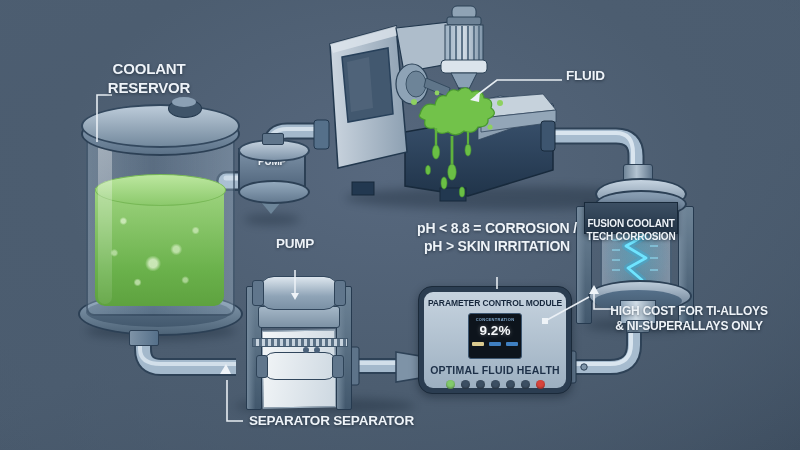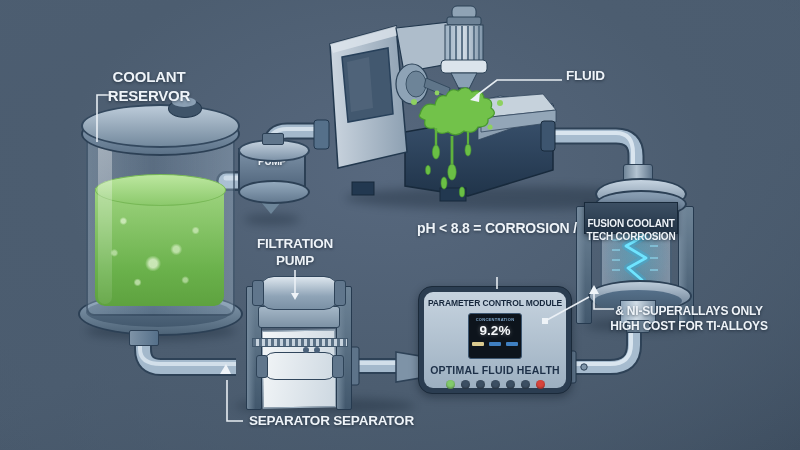--- a/index.html
+++ b/index.html
@@ -292,34 +292,34 @@
     </g>
     <g fill="#eef3f8">
       <polygon points="470,100 480,92 479,102"></polygon>
       <polygon points="295,300 291,293 299,293"></polygon>
       <polygon points="226,364 220,374 231,374"></polygon>
       <polygon points="594,285 589,294 599,294"></polygon>
       <rect x="542" y="318" width="6" height="6"></rect>
     </g>
   </svg>
 
-  <div class="abs lbl ctr" style="left:103px;top:68px;width:92px;font-size:15px;">
+  <div class="abs lbl ctr" style="left:103px;top:60px;width:92px;font-size:15px;">
     <div>COOLANT</div>
     <div>RESERVOR</div>
   </div>
   <div class="abs lbl" style="left:566px;top:68px;font-size:13.5px;">
     <div>FLUID</div>
   </div>
   <div class="abs lbl ctr" style="left:250px;top:236px;width:90px;font-size:13.5px;">
-    <div>FILTRATION</div>
     <div>PUMP</div>
   </div>
   <div class="abs lbl" style="left:249px;top:413px;font-size:13.5px;">SEPARATOR SEPARATOR</div>
 
   <div class="abs lbl ctr" style="left:414px;top:220px;width:166px;font-size:14px;">
     <div>pH &lt; 8.8 = CORROSION /</div>
+    <div>pH &gt; SKIN IRRITATION</div>
   </div>
   <div class="abs lbl ctr" style="left:600px;top:304px;width:178px;font-size:12px;">
+    <div>HIGH COST FOR TI-ALLOYS</div>
     <div>&amp; NI-SUPERALLAYS ONLY</div>
-    <div>HIGH COST FOR TI-ALLOYS</div>
   </div>
 
 </div>
 
 </body></html>

